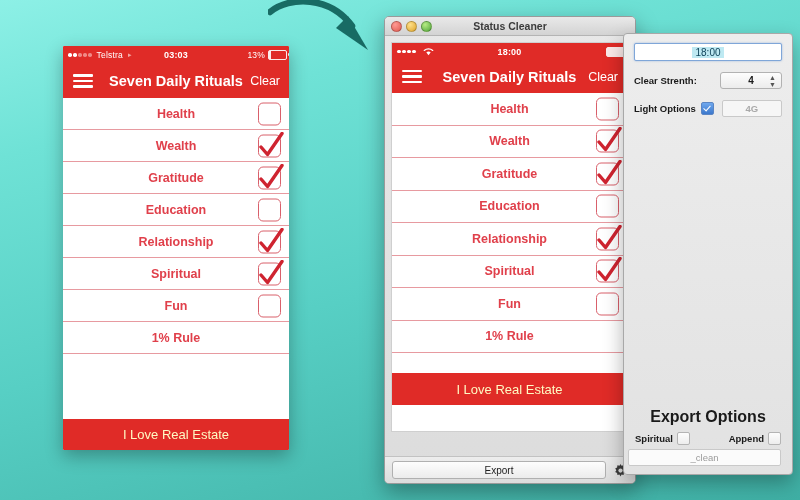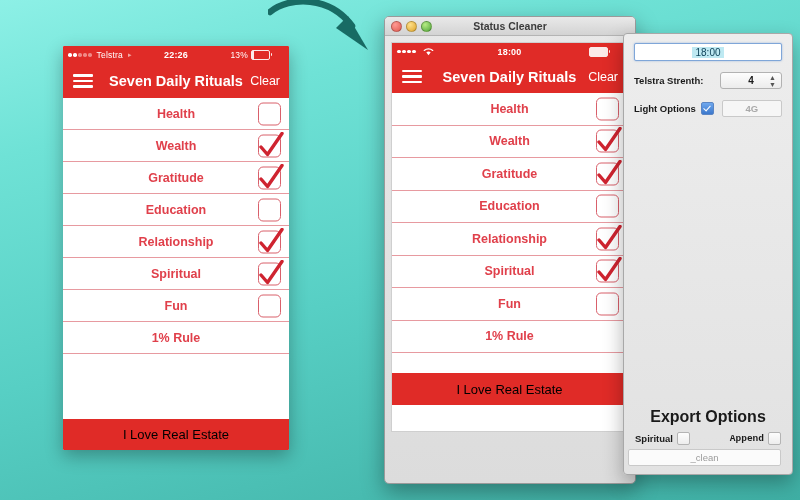--- a/index.html
+++ b/index.html
@@ -26,21 +26,21 @@
     display:flex;align-items:center;position:relative;
     font-size:9px;letter-spacing:.2px;
   }
   .sb-left{display:flex;align-items:center;gap:2px;padding-left:5px;}
   .dots{display:flex;gap:1.5px;align-items:center;}
   .dot{width:3.5px;height:3.5px;border-radius:50%;background:#fff;}
   .dot.dim{background:#F08A86;}
   .carrier{font-size:8.5px;margin-left:3px;color:#fff;}
   .sb-caret{font-size:7px;margin-left:3px;color:#F3A6A2;}
   .sb-time{position:absolute;left:0;right:0;text-align:center;font-size:9px;font-weight:bold;}
-  .sb-right{margin-left:auto;display:flex;align-items:center;gap:3px;padding-right:19px;}
+  .sb-right{margin-left:auto;display:flex;align-items:center;gap:3px;padding-right:2px;}
   .batt-pct{font-size:8.5px;}
   .batt{width:17px;height:8px;border:1px solid #fff;border-radius:2px;position:relative;opacity:.9;}
   .batt:after{content:"";position:absolute;right:-3px;top:2px;width:1.5px;height:3px;background:#fff;border-radius:0 1px 1px 0;}
   .batt i{display:block;height:100%;background:#fff;}
 
   .ios-navbar{
     height:34px;background:#E02B27;color:#fff;
     display:flex;align-items:center;position:relative;
   }
   .hamburger{margin-left:10px;width:20px;display:flex;flex-direction:column;gap:3px;cursor:pointer;}
@@ -60,21 +60,21 @@
     position:absolute;left:0;right:0;text-align:center;
     color:#E0404B;font-size:12.5px;
   }
   .cbox{
     position:absolute;right:8px;top:50%;transform:translateY(-50%);
     width:21px;height:21px;border:1.4px solid #D9606B;border-radius:5px;background:#fff;
   }
   .tick{position:absolute;right:4px;top:50%;transform:translateY(-50%);width:30px;height:28px;pointer-events:none;}
   .filler{background:#fff;}
   .ios-footer{
-    background:#E02B27;color:#000000;text-align:center;
+    background:#E02B27;color:#fef9c3;text-align:center;
     font-size:13px;display:flex;align-items:center;justify-content:center;
   }
 
   
   #arrow{left:268px;top:-2px;width:120px;height:66px;}
 
   
   #macwin{
     left:384px;top:16px;width:250px;height:466px;
     background:linear-gradient(#E8E8E8,#DCDCDC);
@@ -167,21 +167,21 @@
     font-size:9.5px;color:#a9a9a9;
   }
   .exp-title{
     position:absolute;left:0;right:0;bottom:48px;text-align:center;
     font-size:16px;font-weight:bold;color:#1a1a1a;
   }
   .exp-row{
     position:absolute;left:11px;right:11px;bottom:29px;
     display:flex;align-items:center;font-size:9.5px;color:#1a1a1a;font-weight:bold;
   }
-  .exp-row .sp{margin-left:auto;font-family:Liberation Mono, monospace;}
+  .exp-row .sp{margin-left:auto;}
   .exp-field{
     position:absolute;left:4px;right:11px;bottom:8px;height:15px;
     border:1px solid #c9c9c9;border-radius:2px;background:#fbfbfb;
     display:flex;align-items:center;justify-content:center;
     font-size:9.5px;color:#9b9b9b;
   }
 </style>
 </head>
 <body>
 
@@ -192,21 +192,21 @@
       <span class="dots">
         <i class="dot"></i>
           <i class="dot"></i>
           <i class="dot dim"></i>
           <i class="dot dim"></i>
           <i class="dot dim"></i>
       </span>
       <span class="carrier">Telstra</span>
       <span class="sb-caret">▸</span>
     </div>
-    <div class="sb-time">22:26</div>
+    <div class="sb-time">03:03</div>
     <div class="sb-right">
       <span class="batt-pct">13%</span>
       <span class="batt">
           <i style="width:13%"></i>
         </span>
     </div>
   </div>
 
   <div class="ios-navbar">
     <div class="hamburger">
@@ -359,32 +359,40 @@
           </div>
           <div class="row" style="height: 31.5px;">
             <span class="row-label">1% Rule</span>
           </div>
         </div>
       <div class="filler" id="mac-filler" style="height: 20px;"></div>
       <div class="ios-footer" id="mac-footer" style="height: 32px;">I Love Real Estate</div>
     </div>
   </div>
 
+  <div class="mac-bottombar">
+    <div class="mac-btn">Export</div>
+    <svg class="gear" viewBox="0 0 24 24">
+      <path fill="#3d3d3d" d="M12 8.2a3.8 3.8 0 1 0 0 7.6 3.8 3.8 0 0 0 0-7.6zm0 5.6a1.8 1.8 0 1 1 0-3.6 1.8 1.8 0 0 1 0 3.6z"></path>
+      <path fill="#3d3d3d" d="M12 1.5l1.6 3 3.3-.8.6 3.3 3 1.6-1.8 2.9 1.8 2.9-3 1.6-.6 3.3-3.3-.8-1.6 3-1.6-3-3.3.8-.6-3.3-3-1.6 1.8-2.9-1.8-2.9 3-1.6.6-3.3 3.3.8z"></path>
+      <circle cx="12" cy="12" r="3.4" fill="#dcdcdc"></circle>
+    </svg>
+  </div>
 </div>
 
 <div class="abs" id="panel">
   <div class="p-pad">
 
     <div class="tfield">
       <span class="sel">18:00</span>
     </div>
 
 
     <div class="formrow">
-      <span class="lbl">Telstra Strenth:</span>
+      <span class="lbl">Clear Strenth:</span>
       <span class="stepper">
         <span>4</span>
         <span class="arrows">▲<br>▼</span>
       </span>
     </div>
 
     <div class="formrow">
       <span class="lbl">Light Options</span>
       <span class="chk"></span>
       <span class="tfield2">4G</span>

